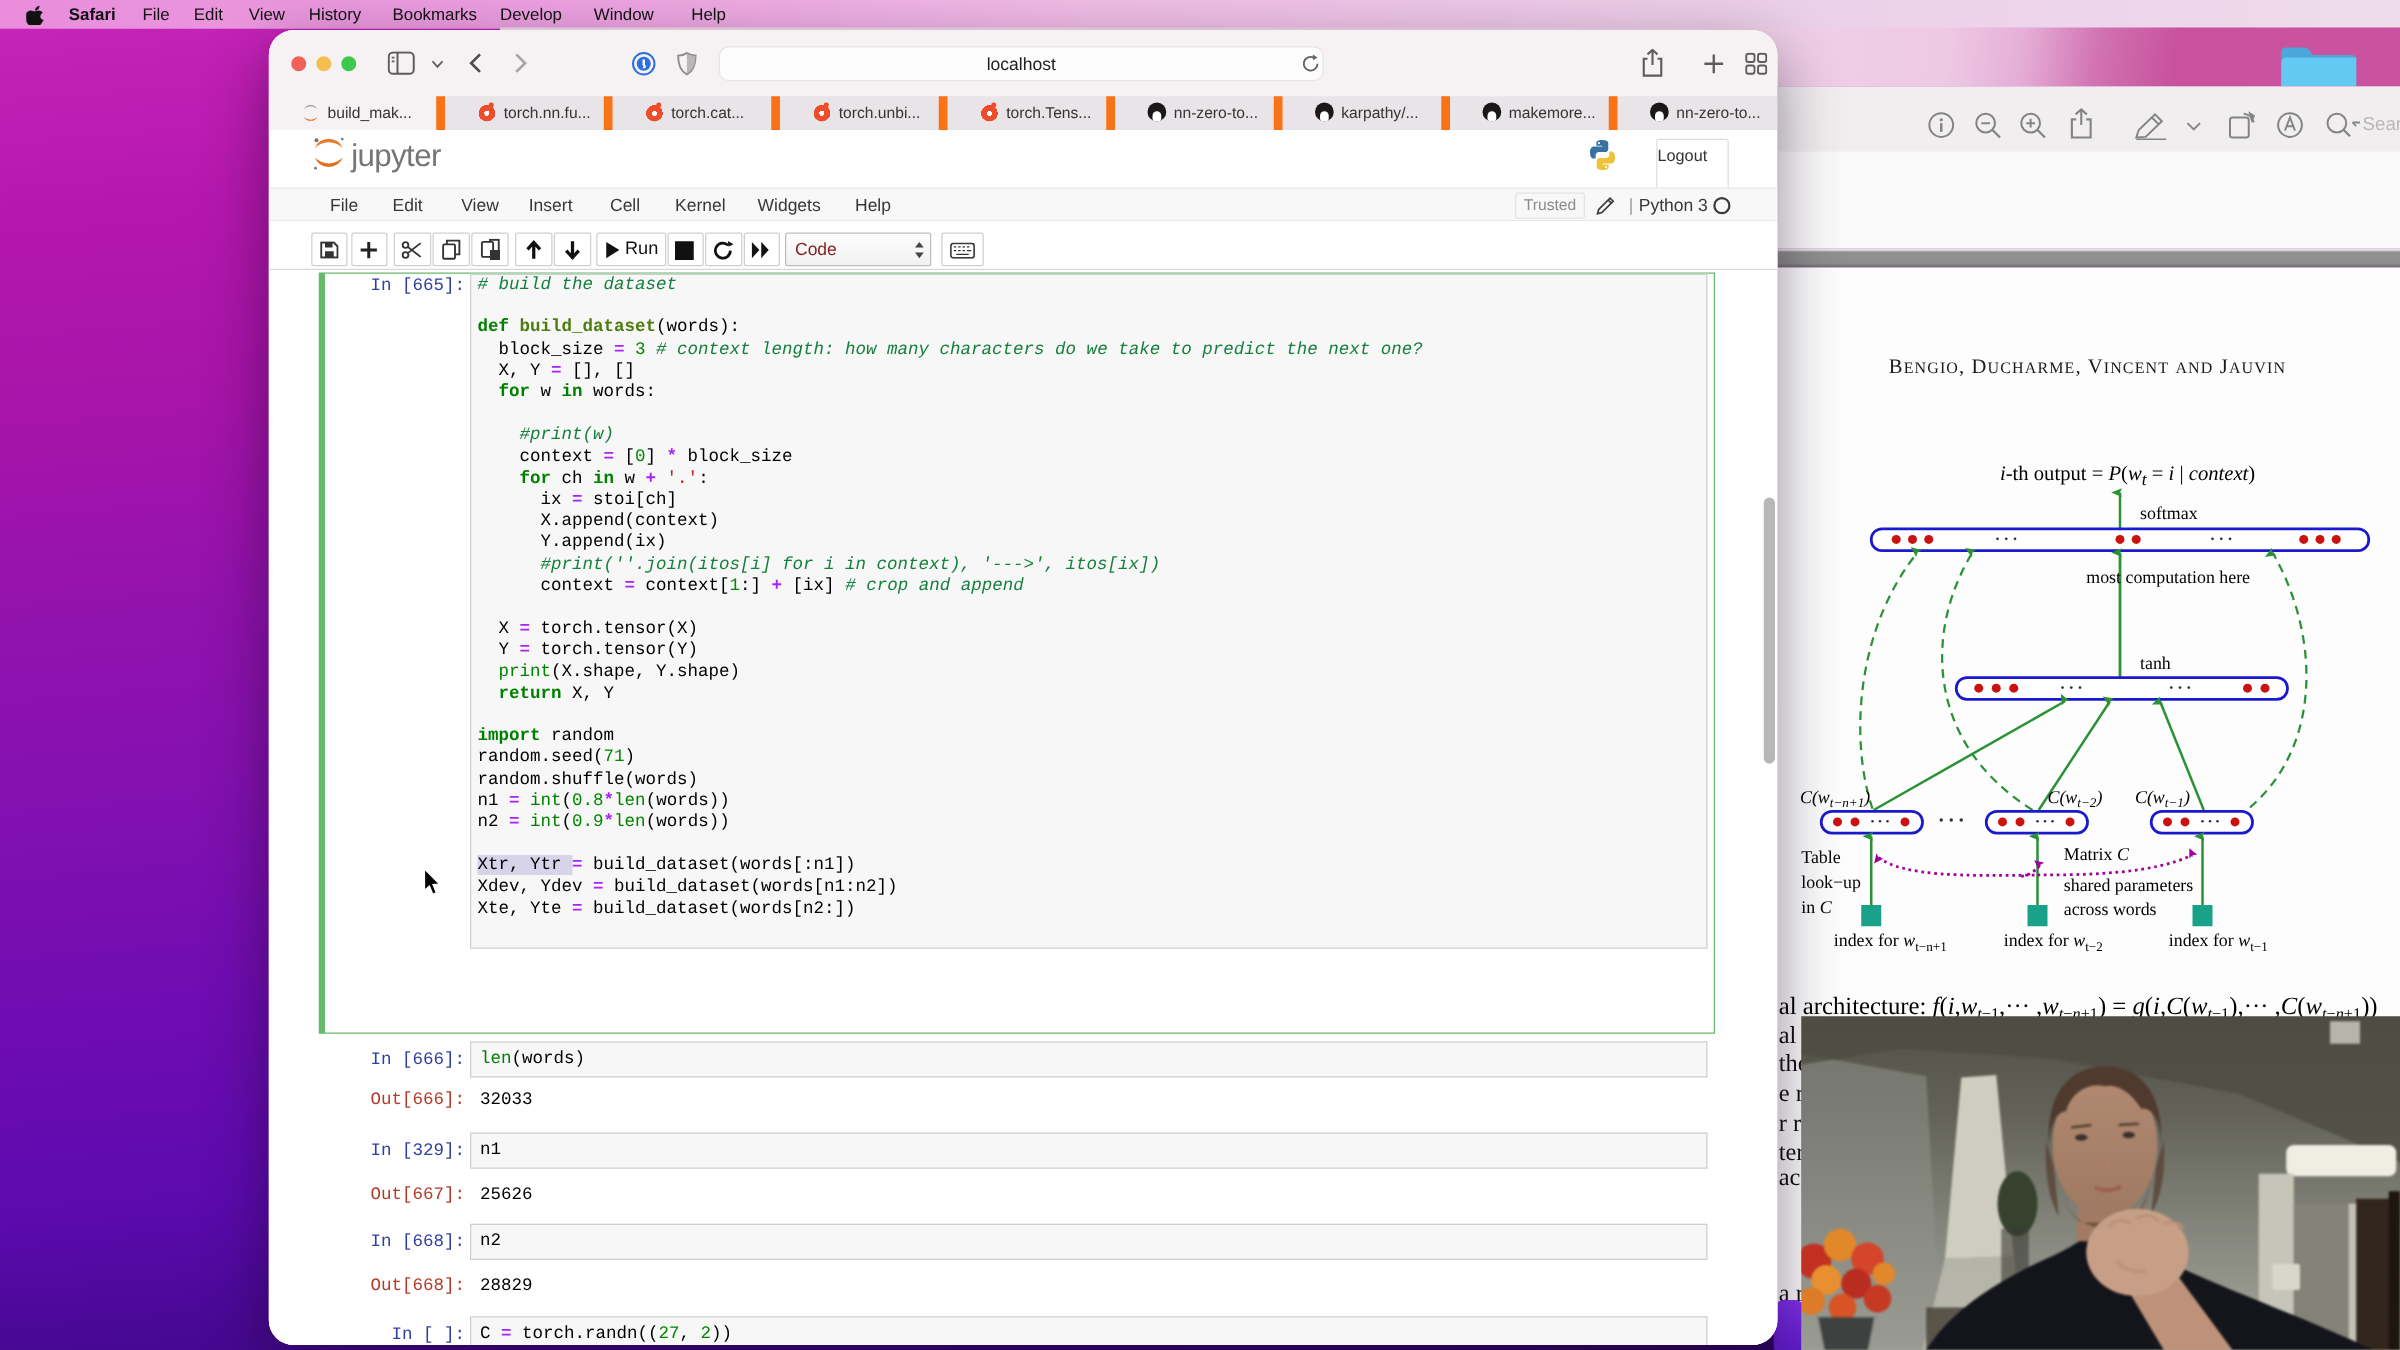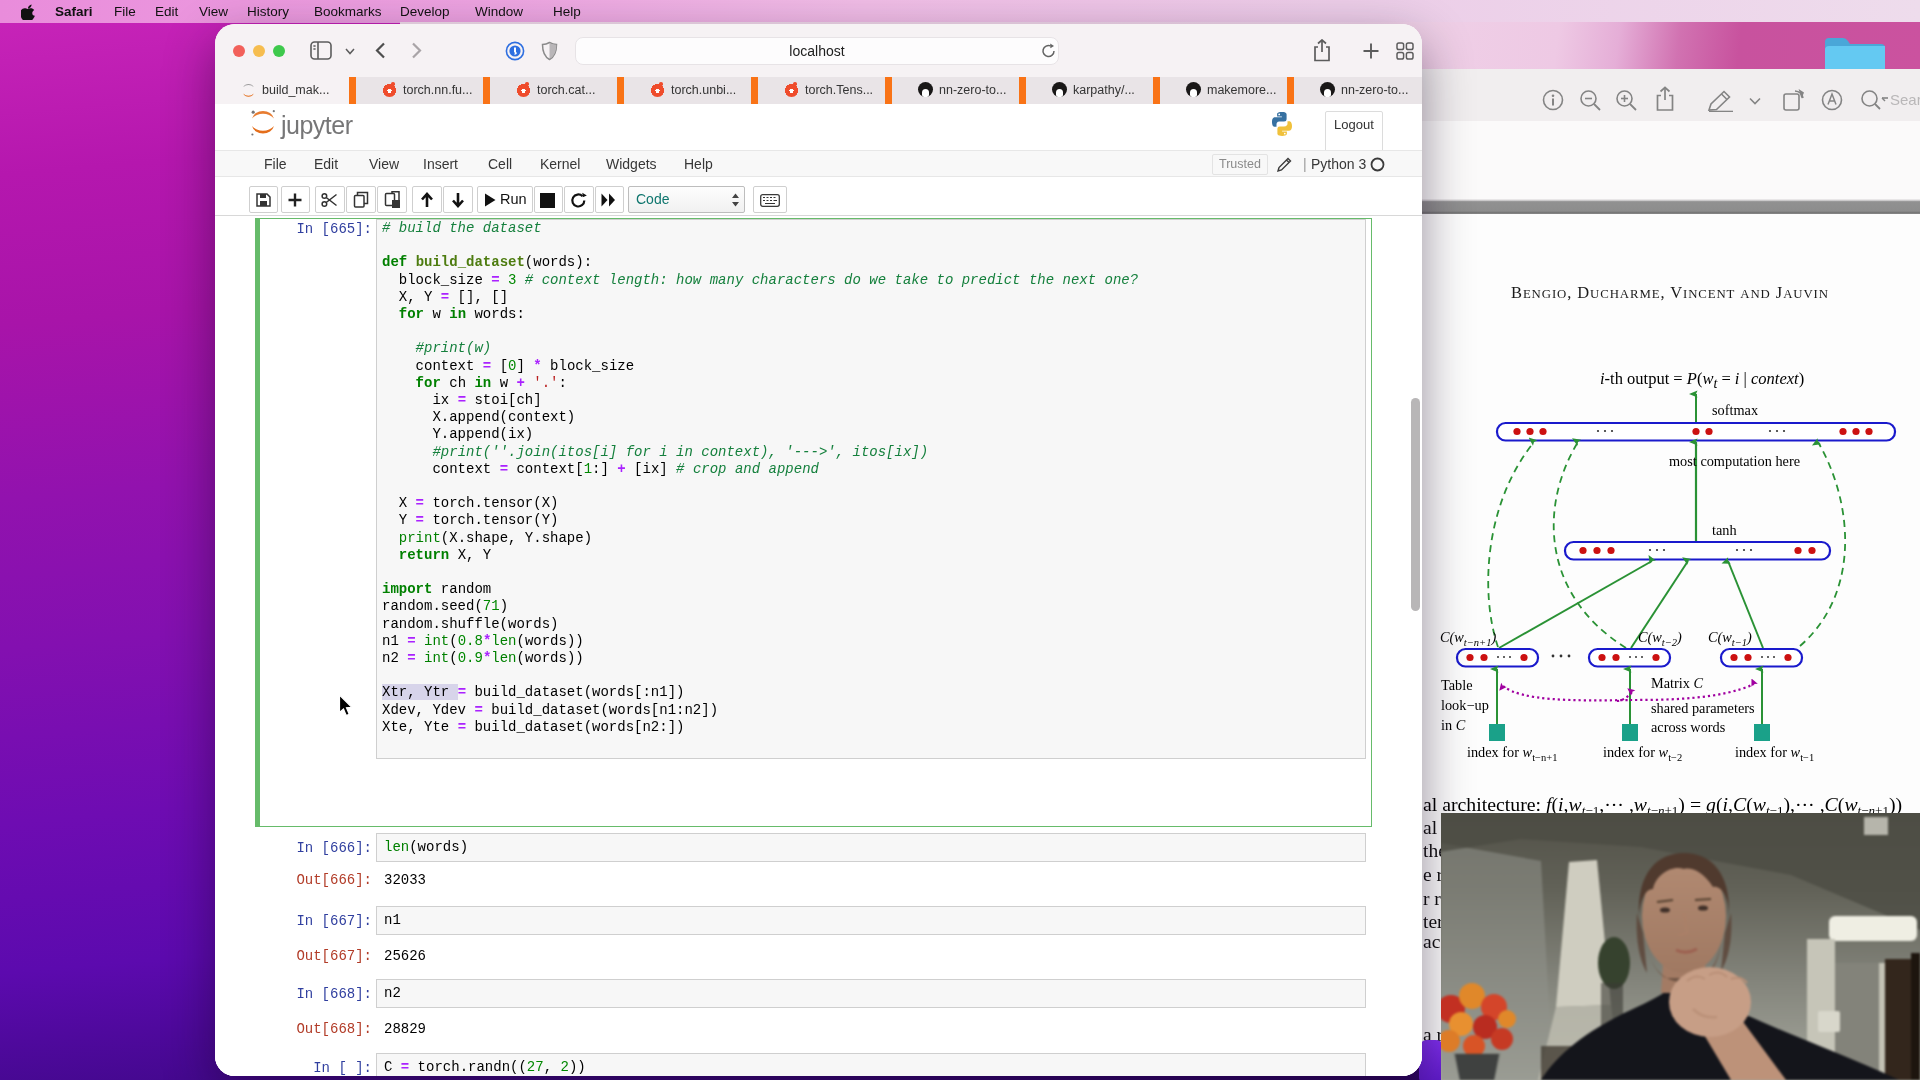--- a/index.html
+++ b/index.html
@@ -461,21 +461,21 @@
         <circle cx="4.2" cy="4.2" r="1.6" fill="#767677"></circle>
         <circle cx="24.8" cy="3.2" r="1.1" fill="#767677"></circle>
         <circle cx="3.4" cy="26.5" r="1.1" fill="#767677"></circle>
       </svg>
       <div class="abs" style="left:66px;top:7px;font-size:25px;color:#767677;letter-spacing:-0.5px">jupyter</div>
 
       <svg class="abs" style="left:1053px;top:6px" width="28" height="28" viewBox="0 0 28 28">
         <path d="M13.8 2 c-5 0-4.7 2.2-4.7 2.2 v2.3 h4.8 v0.7 H7.2 c0 0-3.2-0.4-3.2 4.7 c0 5.1 2.8 4.9 2.8 4.9 h1.7 v-2.4 c0-2.8 2.8-2.8 2.8-2.8 h4.7 c0 0 2.6 0 2.6-2.5 V4.4 C18.6 4.4 19 2 13.8 2 Z M11.2 3.5 a0.9 0.9 0 1 1 0 1.8 a0.9 0.9 0 0 1 0-1.8 Z" fill="#3771a1"></path>
         <path d="M14.2 26 c5 0 4.7-2.2 4.7-2.2 v-2.3 h-4.8 v-0.7 h6.7 c0 0 3.2 0.4 3.2-4.7 c0-5.1-2.8-4.9-2.8-4.9 h-1.7 v2.4 c0 2.8-2.8 2.8-2.8 2.8 h-4.7 c0 0-2.6 0-2.6 2.5 v4.7 C9.4 23.6 9 26 14.2 26 Z M16.8 24.5 a0.9 0.9 0 1 1 0-1.8 a0.9 0.9 0 0 1 0 1.8 Z" fill="#f0c13b"></path>
       </svg>
-      <div class="abs" style="left:1110px;top:7px;width:58px;height:44px;border:1px solid #dcdcdc;border-radius:2px;font-size:13px;color:#333;text-align:center;line-height:26px">Logout</div>
+      <div class="abs" style="left:1110px;top:7px;width:58px;height:44px;border:1px solid #dcdcdc;border-radius:2px;font-size:13px;color:#333;text-align:left;line-height:26px">Logout</div>
       <div id="jmenu">
         <span style="left:49px">File</span>
           <span style="left:99px">Edit</span>
           <span style="left:154px">View</span>
         <span style="left:208px">Insert</span>
           <span style="left:273px">Cell</span>
           <span style="left:325px">Kernel</span>
         <span style="left:391px">Widgets</span>
           <span style="left:469px">Help</span>
         <div class="abs" style="left:997px;top:3px;width:56px;height:21px;border:1px solid #e3e3e3;border-radius:2px;font-size:12.5px;color:#8a8a8a;text-align:center;line-height:19px">Trusted</div>
@@ -537,21 +537,21 @@
         <div class="abs" style="left:285px;top:14px;font-size:14.5px;color:#111">Run</div>
         <div class="abs" style="left:325px;top:16px;width:15px;height:15px;background:#111"></div>
         <svg class="abs" style="left:355px;top:15px" width="17" height="17" viewBox="0 0 17 17">
           <path d="M14.3 8.5 A6 6 0 1 1 12.5 4.2" fill="none" stroke="#111" stroke-width="2.2"></path>
           <path d="M12.3 0.8 L12.8 5.3 L16.8 3.4 Z" fill="#111"></path>
         </svg>
         <svg class="abs" style="left:386px;top:16px" width="15" height="14" viewBox="0 0 15 14">
           <path d="M0.5 0.5 L6.5 7 L0.5 13.5 Z" fill="#111"></path>
           <path d="M8 0.5 L14 7 L8 13.5 Z" fill="#111"></path>
         </svg>
-        <div class="abs" style="left:421px;top:14px;font-size:14px;color:#0f766e">Code</div>
+        <div class="abs" style="left:421px;top:14px;font-size:14px;color:#7f1d1d">Code</div>
         <svg class="abs" style="left:516px;top:15px" width="9" height="16" viewBox="0 0 9 16">
           <path d="M1 6 L4.5 1.5 L8 6 Z M1 10 L4.5 14.5 L8 10 Z" fill="#444"></path>
         </svg>
         <svg class="abs" style="left:545px;top:17px" width="20" height="13" viewBox="0 0 20 13">
           <rect x="0.7" y="0.7" width="18.6" height="11.6" rx="2" fill="none" stroke="#3a3a3a" stroke-width="1.3"></rect>
           <path d="M3 3.5 H5 M6.5 3.5 H8.5 M10 3.5 H12 M13.5 3.5 H15.5 M3 6.5 H5 M6.5 6.5 H8.5 M10 6.5 H12 M13.5 6.5 H17 M5 9.5 H15" stroke="#333" stroke-width="1.1"></path>
         </svg>
       </div>
       <div id="nb">
 
@@ -588,21 +588,21 @@
 <span style="background:#d7d4ea">Xtr, Ytr </span><span class="cm-o">=</span> build_dataset(words[:n1])
 Xdev, Ydev <span class="cm-o">=</span> build_dataset(words[n1:n2])
 Xte, Yte <span class="cm-o">=</span> build_dataset(words[n2:])</div>
 
         <div class="prompt-in" style="top:624px">In [666]:</div>
         <div class="inbox" style="top:617px;height:29px"></div>
         <div class="code" style="left:169px;top:623px"><span class="cm-b">len</span>(words)</div>
         <div class="prompt-out" style="top:656px">Out[666]:</div>
         <div class="code" style="left:169px;top:656px">32033</div>
 
-        <div class="prompt-in" style="top:697px">In [667]:</div>
+        <div class="prompt-in" style="top:697px">In [329]:</div>
         <div class="inbox" style="top:690px;height:29px"></div>
         <div class="code" style="left:169px;top:696px">n1</div>
         <div class="prompt-out" style="top:732px">Out[667]:</div>
         <div class="code" style="left:169px;top:732px">25626</div>
 
         <div class="prompt-in" style="top:770px">In [668]:</div>
         <div class="inbox" style="top:763px;height:29px"></div>
         <div class="code" style="left:169px;top:769px">n2</div>
         <div class="prompt-out" style="top:805px">Out[668]:</div>
         <div class="code" style="left:169px;top:805px">28829</div>

